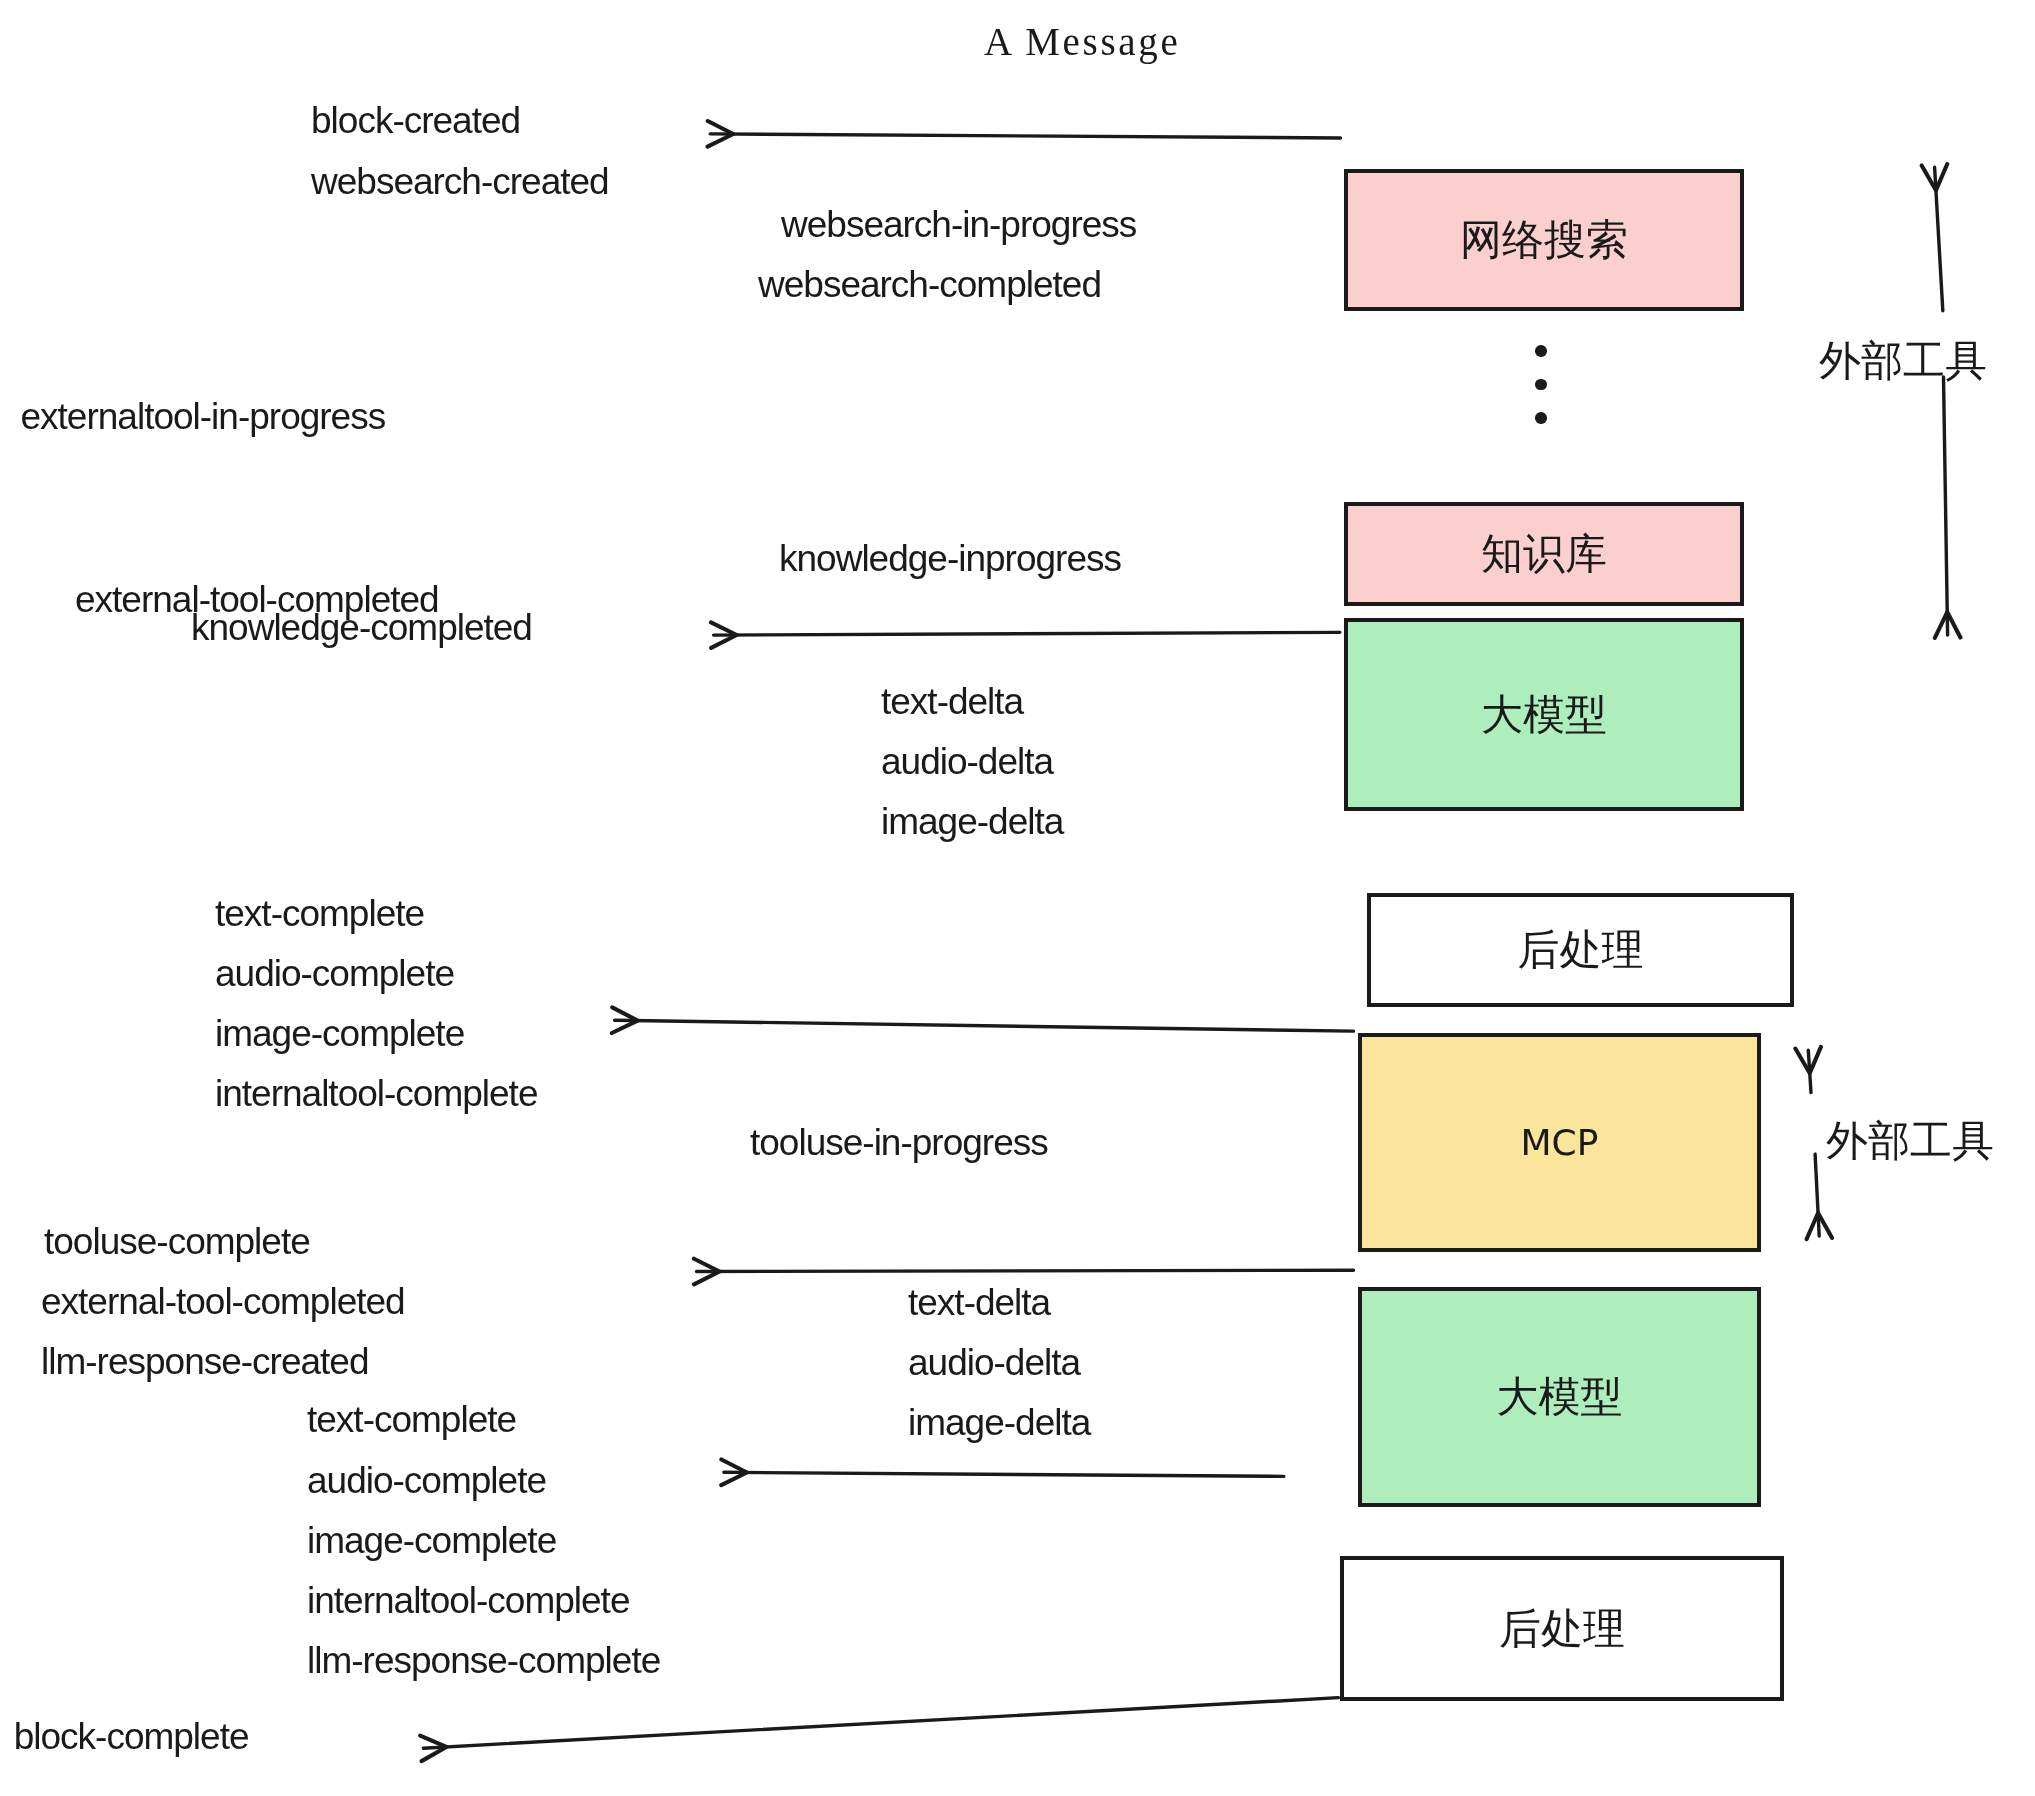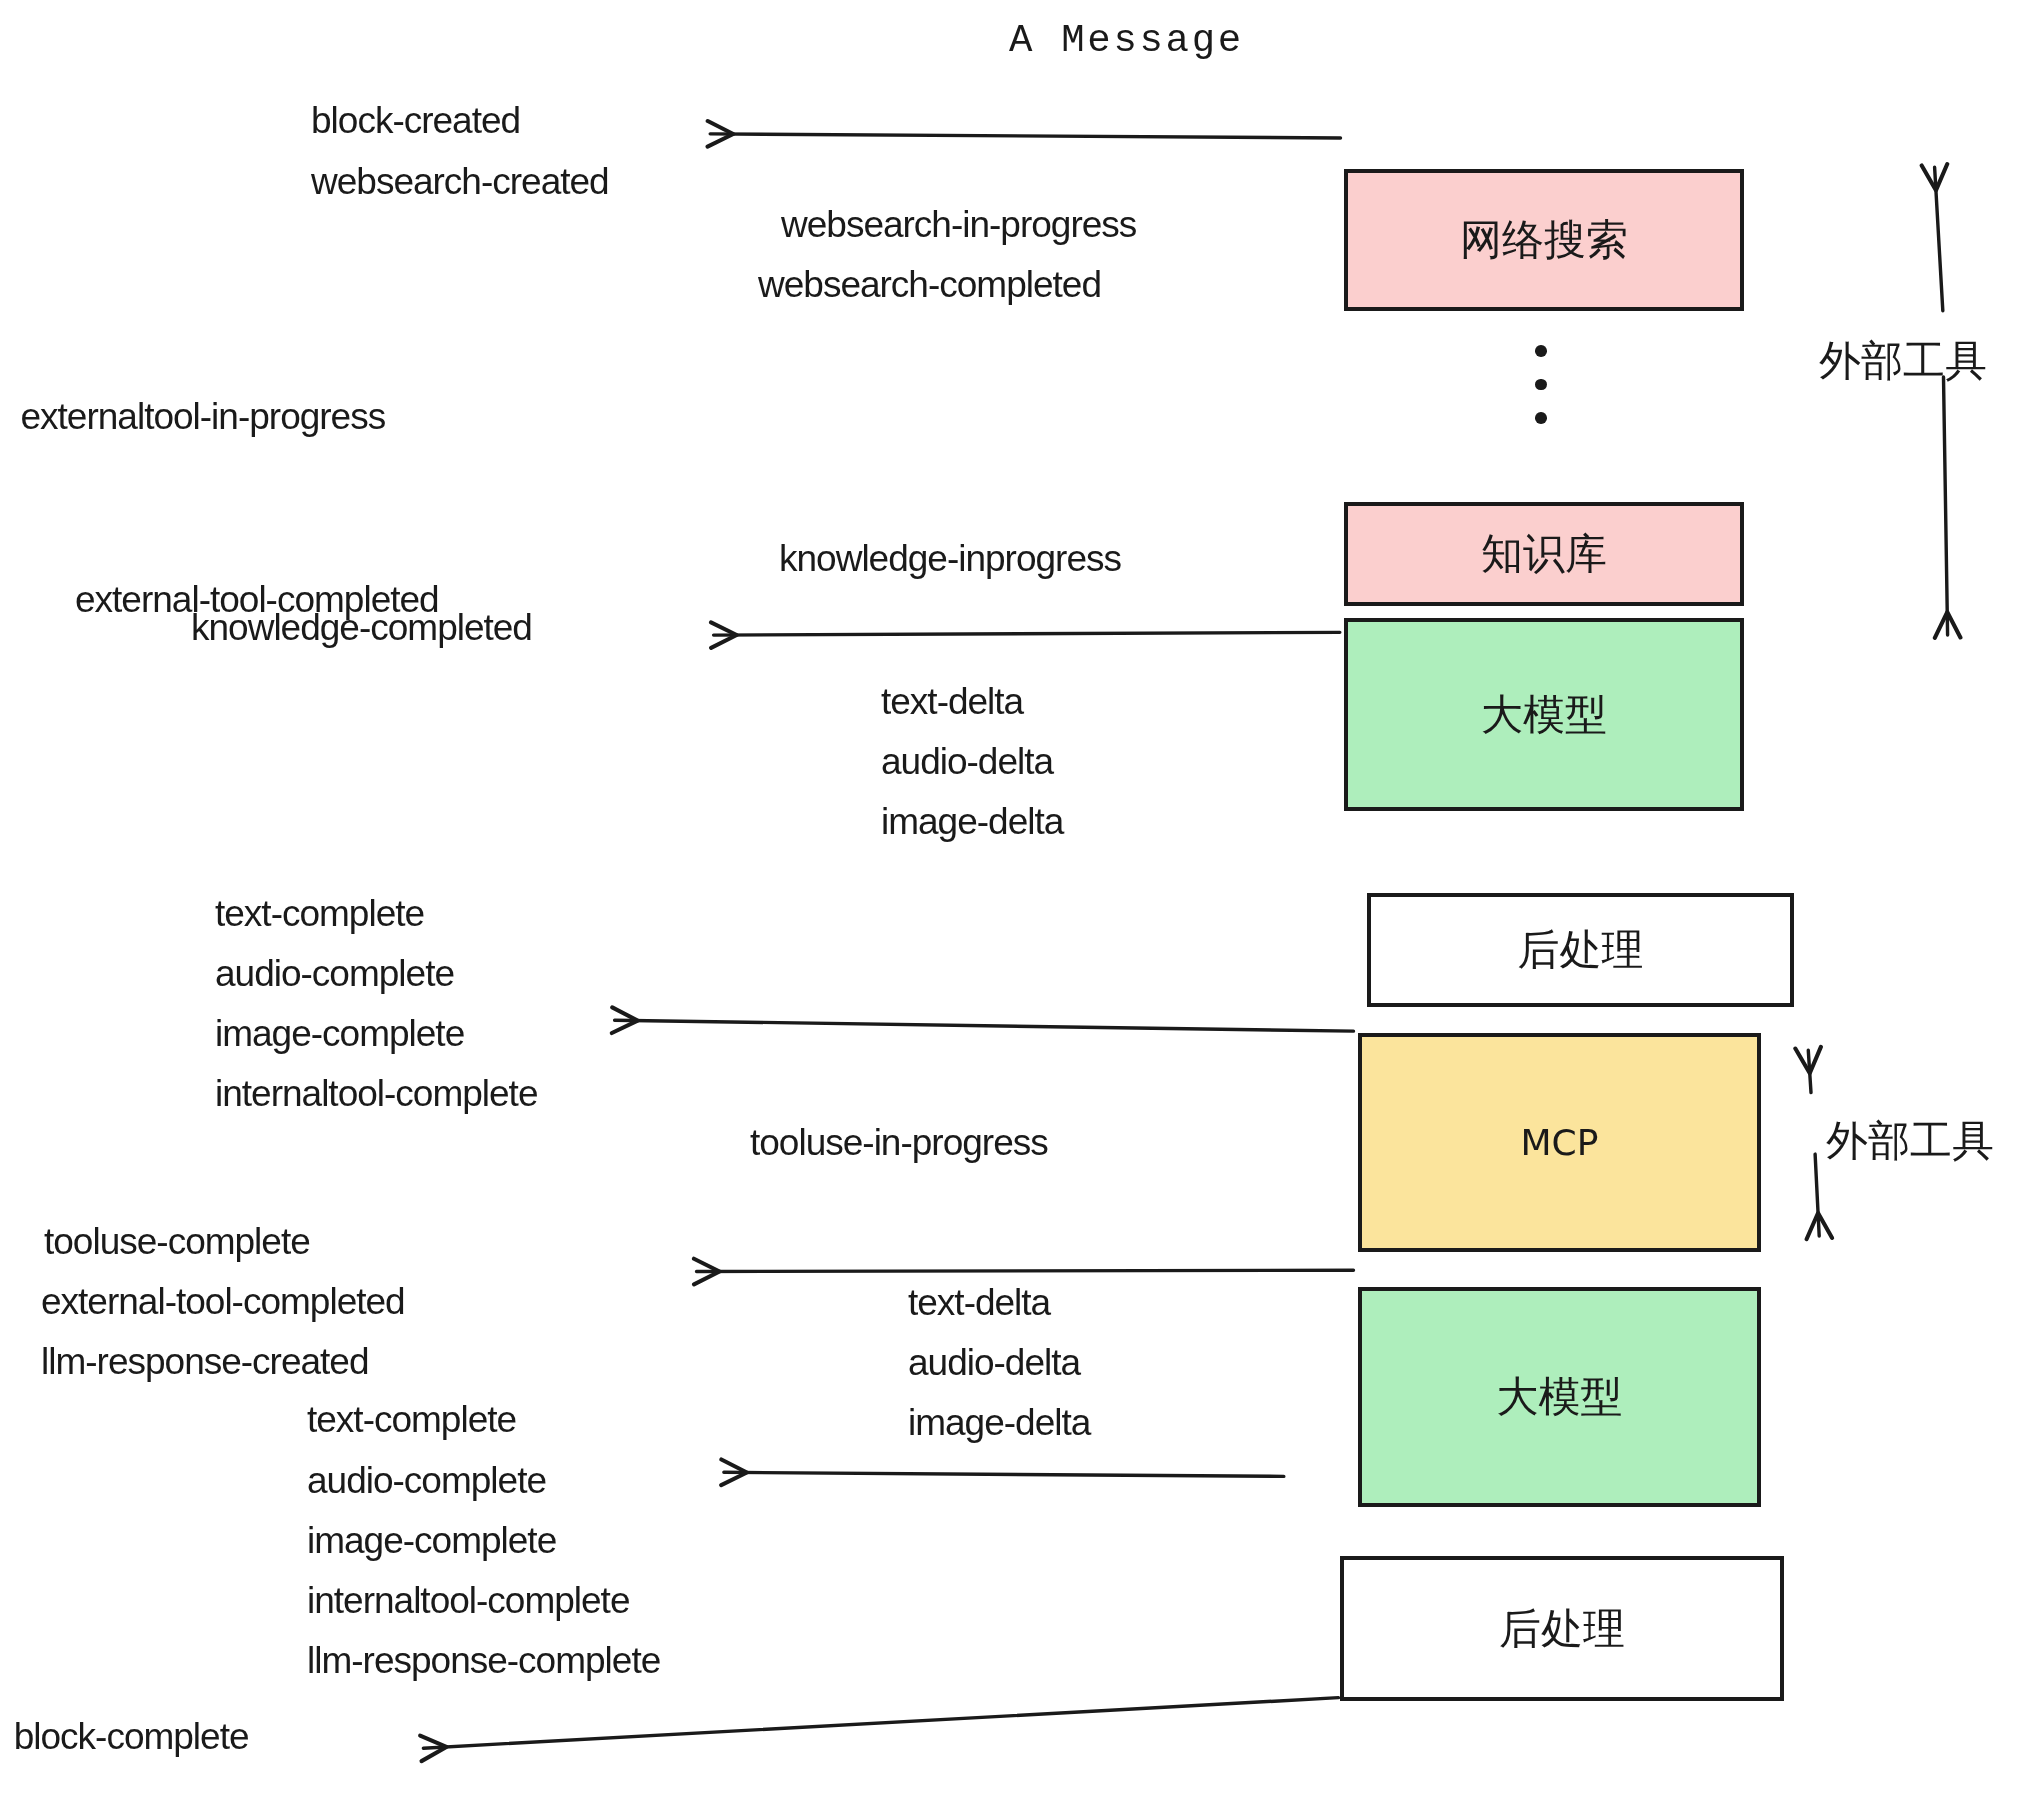--- a/index.html
+++ b/index.html
@@ -26,26 +26,25 @@
     white-space: nowrap;
     font-family: Liberation Sans, sans-serif;
     font-size: 37px;
     letter-spacing: -1px;
     color: #1a1a1a;
     line-height: 1;
   }
   .title {
     position: absolute;
     white-space: nowrap;
-    font-family: Liberation Mono, monospace;
+    font-family: Liberation Serif, serif;
     font-size: 39px;
     letter-spacing: 2.7px;
     color: #1a1a1a;
     line-height: 1;
-    margin-left: 25px;
   }
   .node {
     position: absolute;
     box-sizing: border-box;
     border: 4.1px solid #1a1a1a;
     display: flex;
     align-items: center;
     justify-content: center;
     font-family: "DejaVu Sans", "Liberation Sans", sans-serif;
     font-size: 42px;

